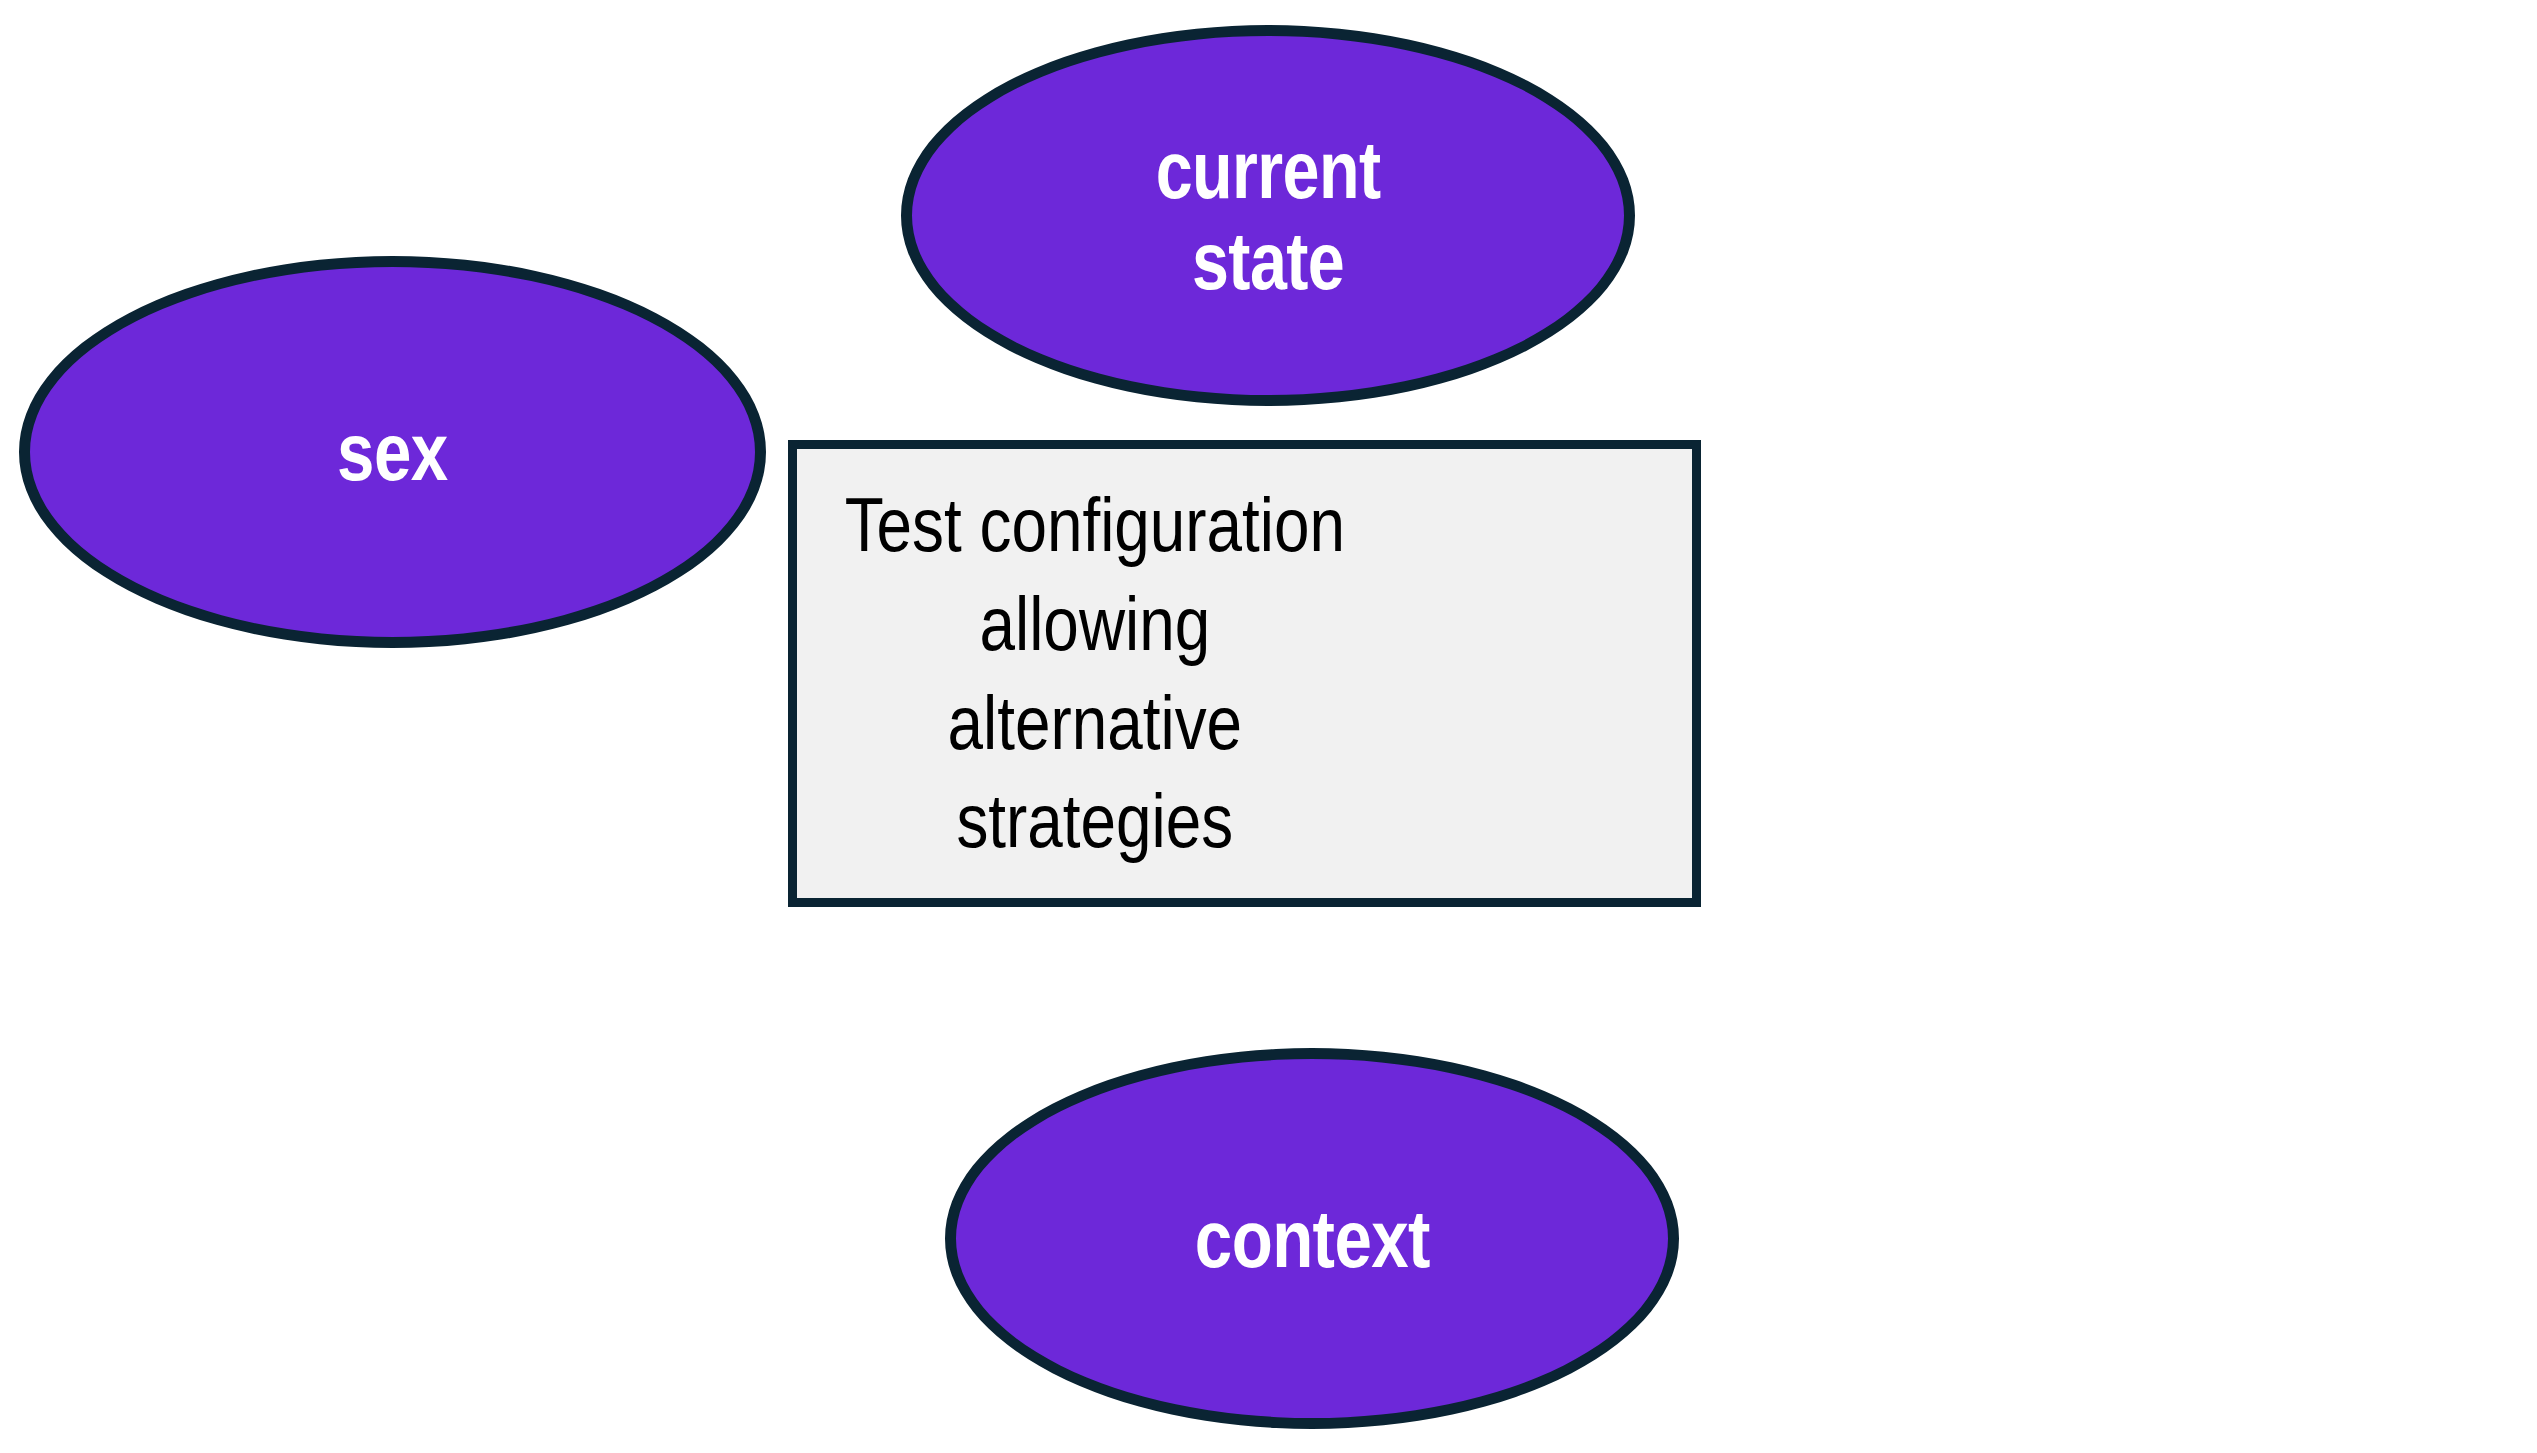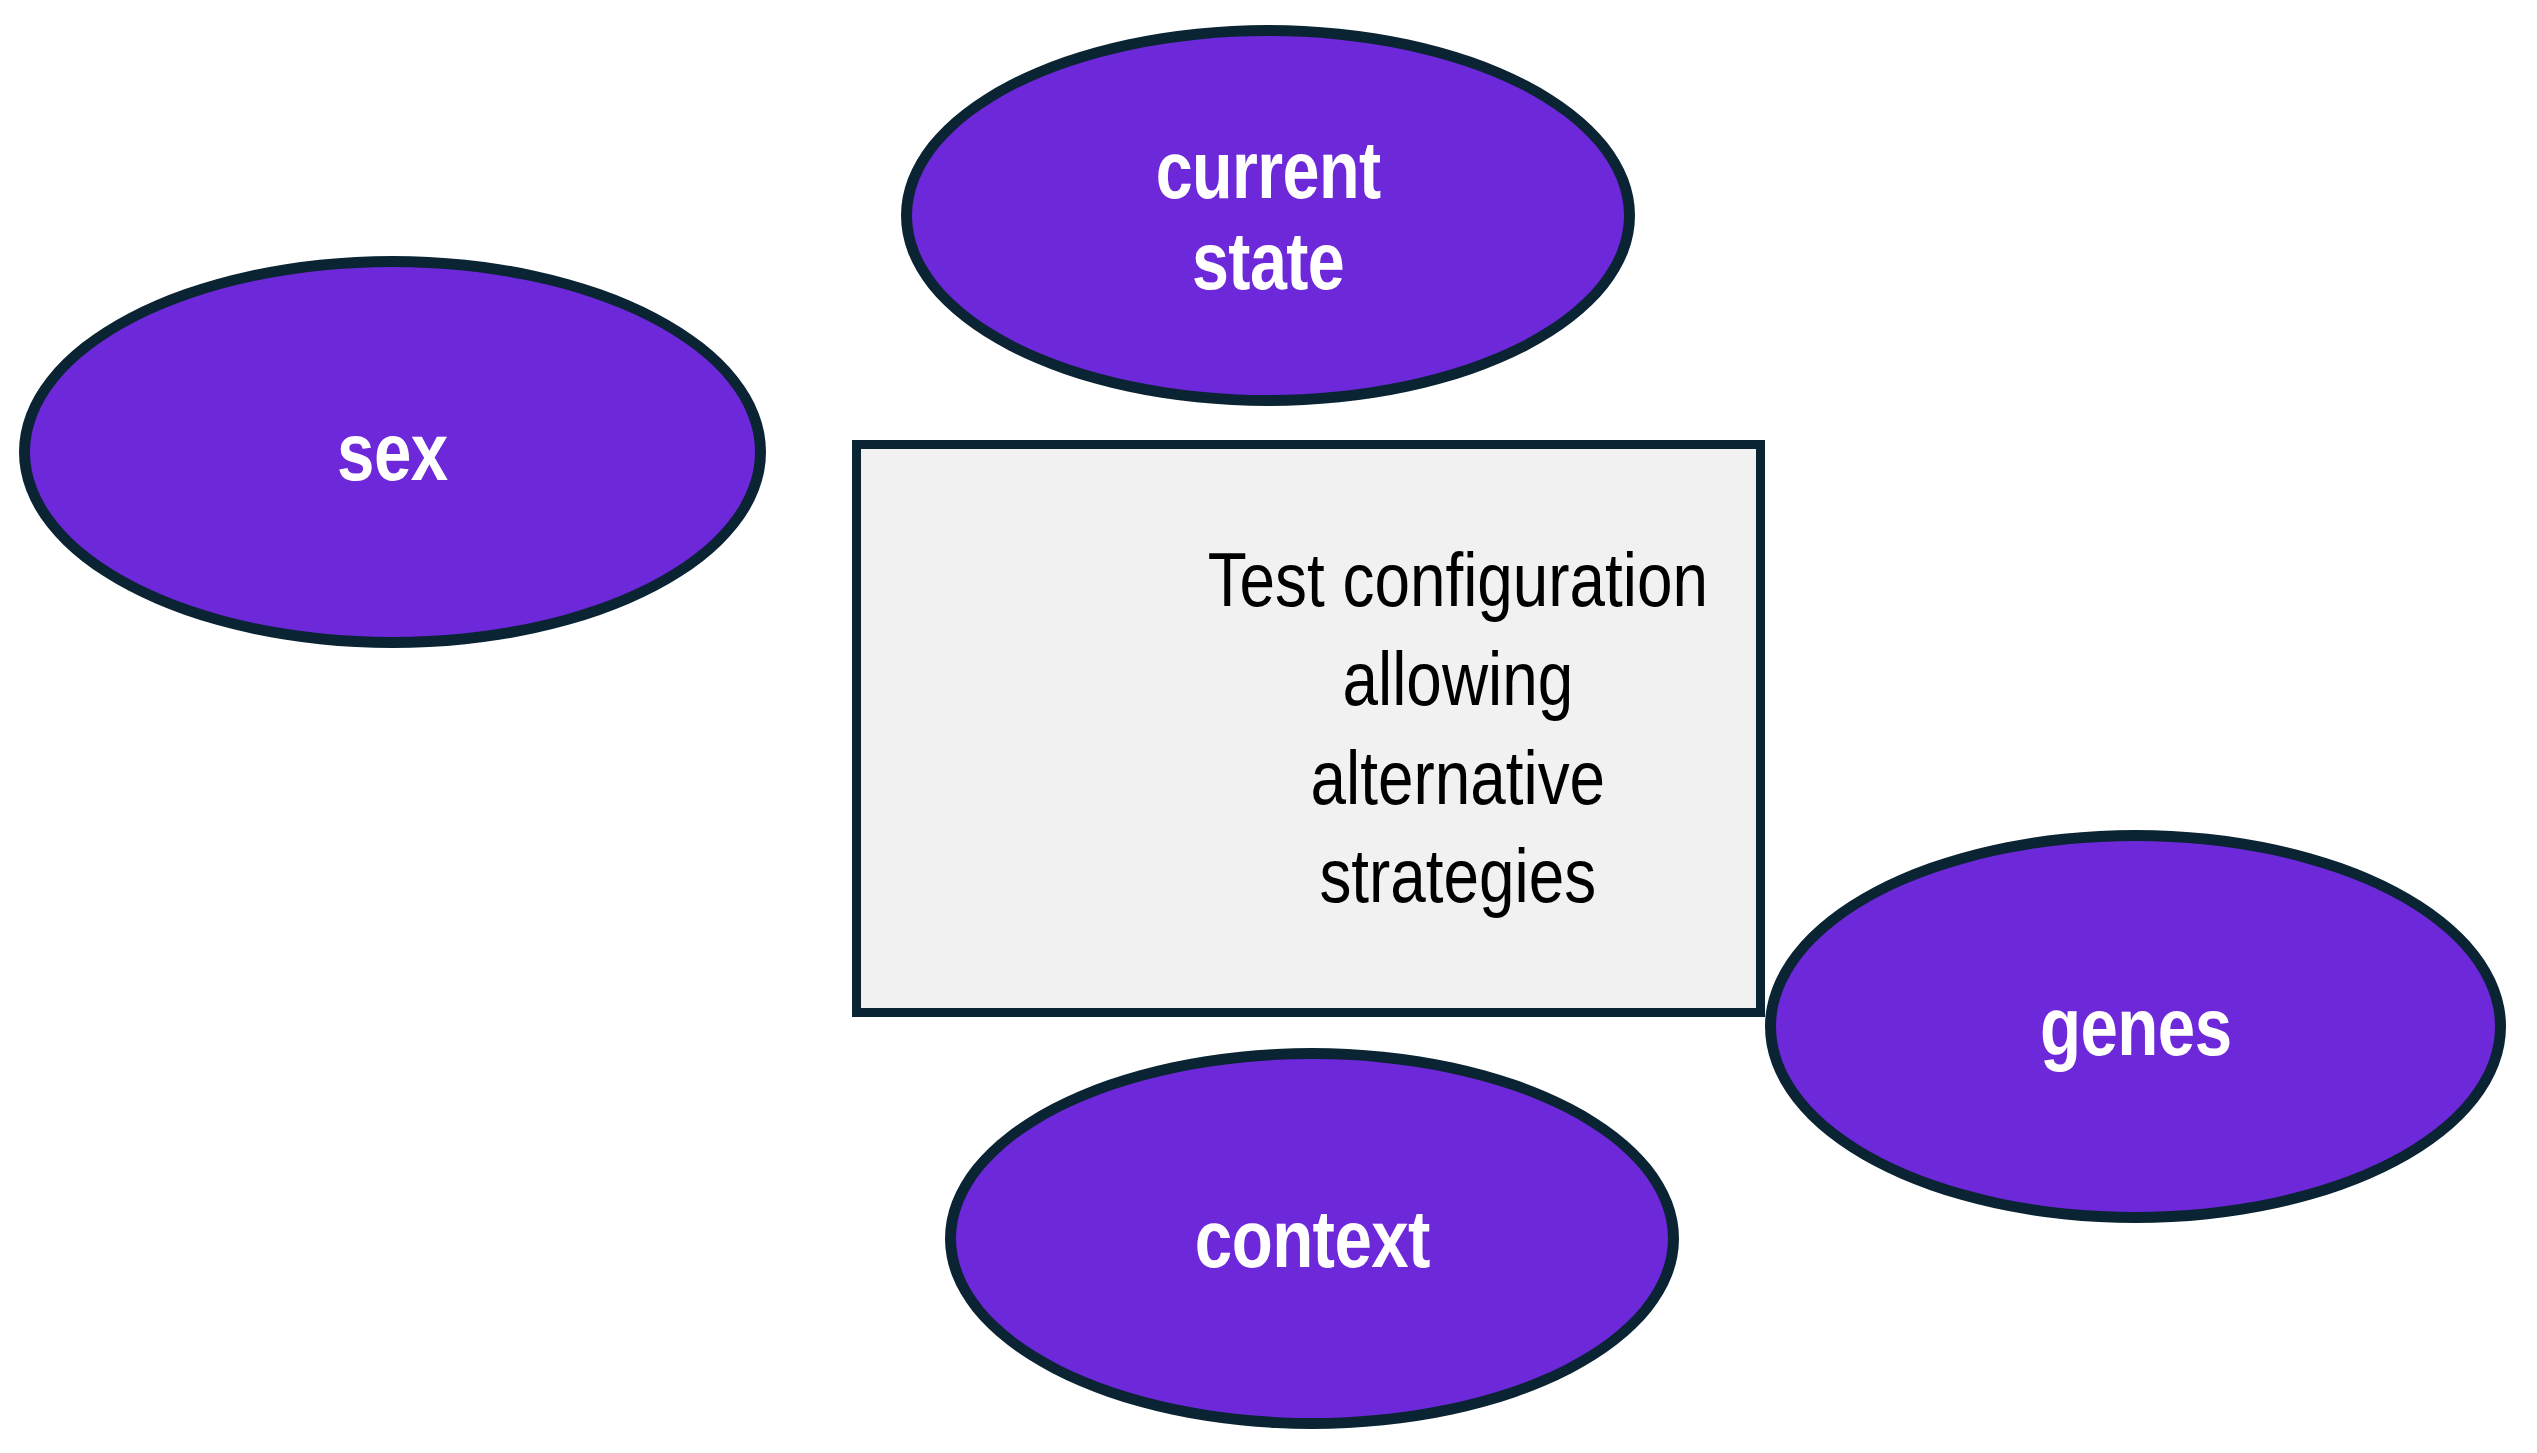--- a/index.html
+++ b/index.html
@@ -53,30 +53,30 @@
   .ell-stress       { left: 1769px; top: 249px;  width: 739px; height: 390px; }
   .ell-genes        { left: 1765px; top: 830px; width: 741px; height: 393px; }
 
   
   .ell-current .node-label { font-size: 81px; }
   .ell-stress  .node-label { font-size: 81px; }
 
   
   .center-box {
     position: absolute;
-    left: 852px;
+    left: 788px;
     top: 440px;
     width: 913px;
-    height: 577px;
+    height: 467px;
     box-sizing: border-box;
     background: #f1f1f1;
     border: 9.5px solid #0a2433;
     display: flex;
     align-items: center;
-    justify-content: flex-end;
+    justify-content: flex-start;
     text-align: center;
   }
   .center-box .box-label {
     color: #000000;
     font-weight: normal;
     font-size: 76px;
     line-height: 1.30;
     transform: scaleX(0.84);
     white-space: pre-line;
     font-family: "Liberation Sans", "DejaVu Sans", sans-serif;
@@ -95,23 +95,20 @@
   <div class="node-ellipse ell-current">
     <span class="node-label">current
 state</span>
   </div>
 
   <div class="node-ellipse ell-context">
     <span class="node-label">context</span>
   </div>
 
 
-  <div class="node-ellipse ell-genes">
-    <span class="node-label">genes</span>
-  </div>
 
   <div class="center-box">
     <span class="box-label">Test configuration
 allowing
 alternative
 strategies</span>
   </div>
 
 </div>
 

